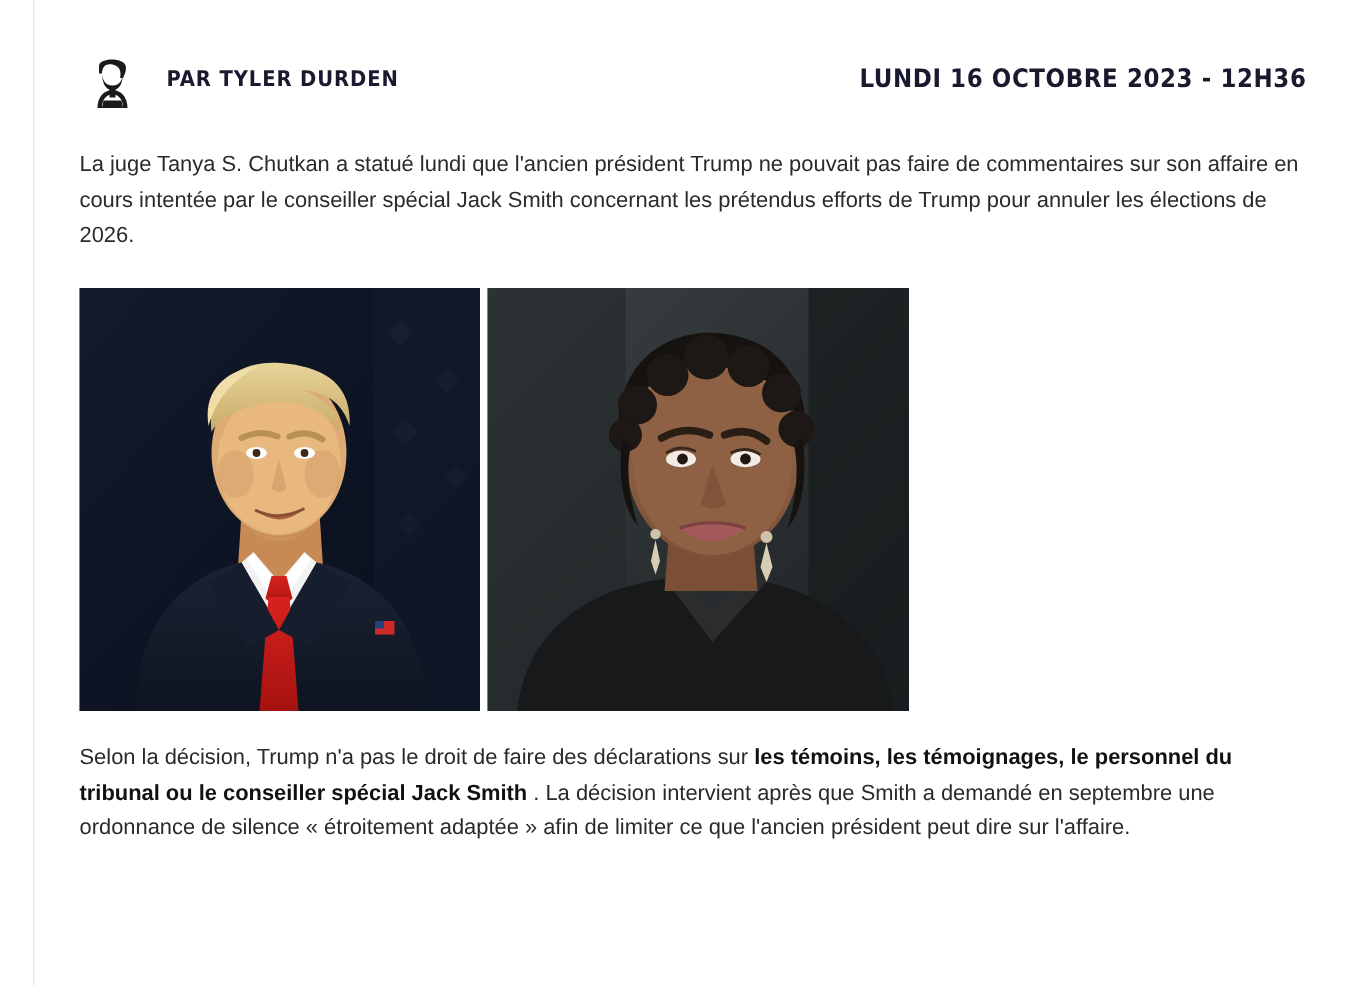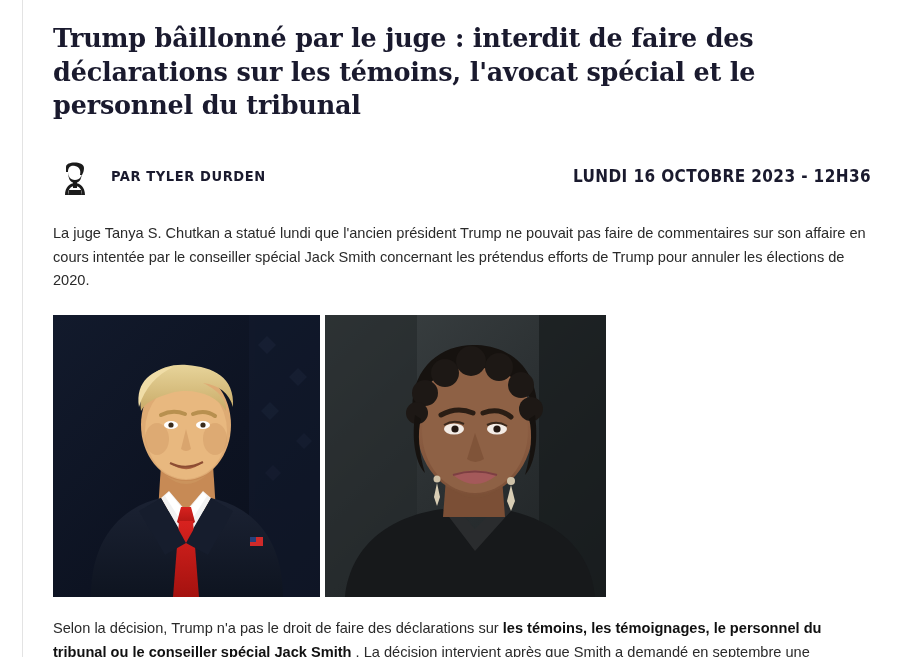--- a/index.html
+++ b/index.html
@@ -135,21 +135,20 @@
 </style>
 </head>
 <body>
 
 <div class="page">
 
   <div class="left-rail"></div>
 
   <div class="content">
 
-    <h1 class="headline">Trump bâillonné par le juge : interdit de faire des déclarations sur les témoins, l'avocat spécial et le personnel du tribunal</h1>
 
     <div class="byline-row">
       <div class="byline-left">
         <span class="avatar">
           <svg width="44" height="44" viewBox="0 0 44 44" aria-hidden="true">
             <rect x="0" y="0" width="44" height="44" fill="#ffffff"></rect>
             <g fill="#1b1b1b">
               <path d="M13 13 C13 7, 31 7, 31 14 C31 17, 30 19, 29 21 L27 21 C28 17, 27 13, 22 12 C17 11, 15 14, 15 18 L13 18 Z"></path>
               <path d="M15 17 C15 24, 17 29, 22 29 C27 29, 29 24, 29 17 C29 22, 27 26, 22 26 C17 26, 15 22, 15 17 Z"></path>
               <path d="M12 41 C12 33, 17 29, 22 29 C27 29, 32 33, 32 41 L29 41 C29 35, 26 32, 22 32 C18 32, 15 35, 15 41 Z"></path>
@@ -160,21 +159,21 @@
               <rect x="17" y="17" width="3.5" height="2.2"></rect>
               <rect x="23.5" y="17" width="3.5" height="2.2"></rect>
             </g>
           </svg>
         </span>
         <span class="byline-author">PAR TYLER DURDEN</span>
       </div>
       <span class="byline-date">LUNDI 16 OCTOBRE 2023 - 12H36</span>
     </div>
 
-    <p class="para para-lead">La juge Tanya S. Chutkan a statué lundi que l'ancien président Trump ne pouvait pas faire de commentaires sur son affaire en cours intentée par le conseiller spécial Jack Smith concernant les prétendus efforts de Trump pour annuler les élections de 2020.</p>
+    <p class="para para-lead">La juge Tanya S. Chutkan a statué lundi que l'ancien président Trump ne pouvait pas faire de commentaires sur son affaire en cours intentée par le conseiller spécial Jack Smith concernant les prétendus efforts de Trump pour annuler les élections de 2026.</p>
 
     <div class="figure">
 
       <div class="photo photo-trump">
         <svg width="267" height="282" viewBox="0 0 267 282" aria-hidden="true">
           <defs>
             <linearGradient id="bgT" x1="0" y1="0" x2="1" y2="1">
               <stop offset="0%" stop-color="#121a2c"></stop>
               <stop offset="55%" stop-color="#0d1322"></stop>
               <stop offset="100%" stop-color="#0a0f1b"></stop>

